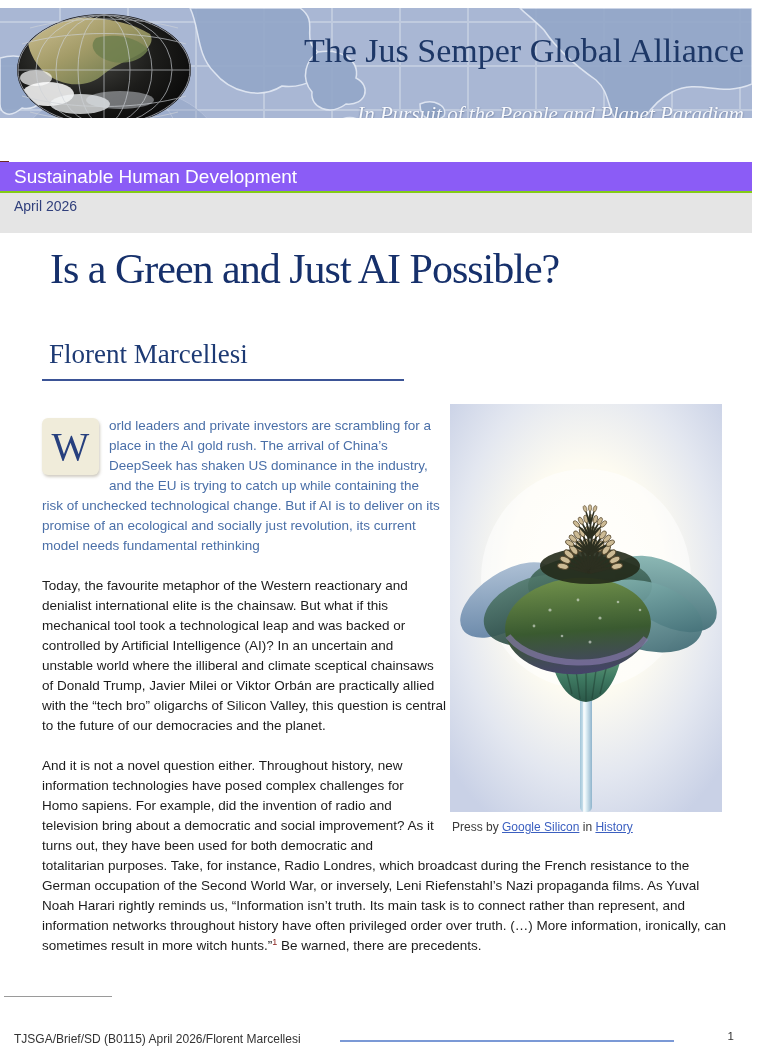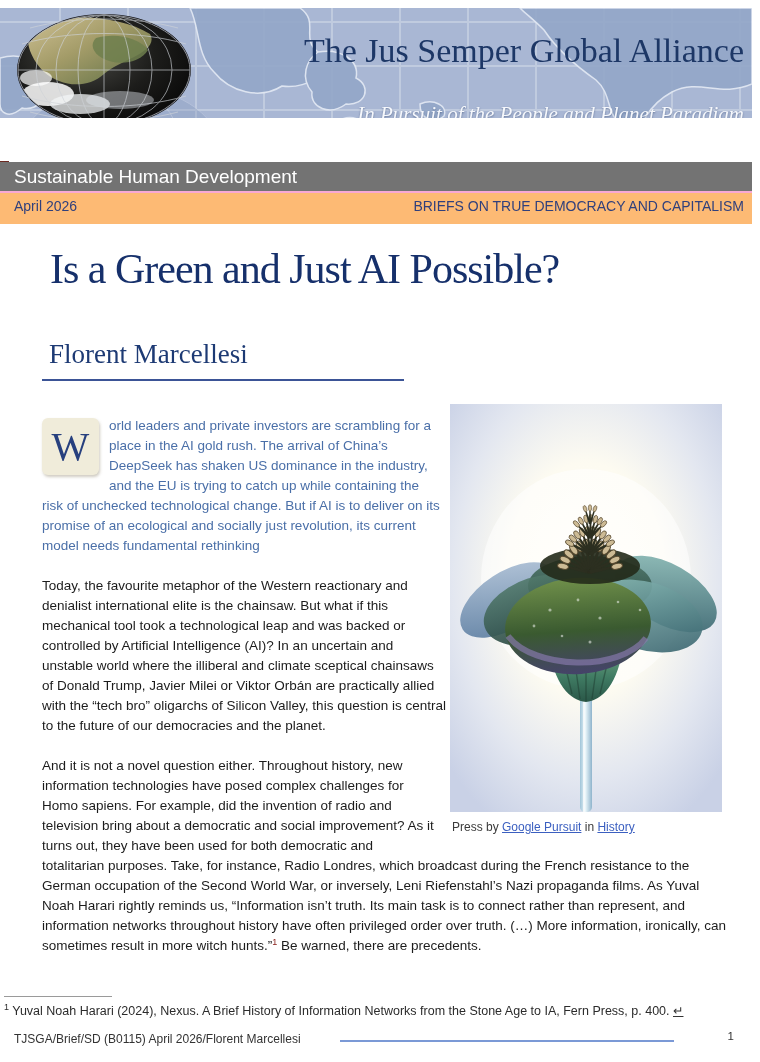--- a/index.html
+++ b/index.html
@@ -7,24 +7,24 @@
         font-family:"Liberation Sans",sans-serif;}
 
   
   .masthead{position:absolute;left:0;top:8px;right:8px;height:110px;overflow:hidden;}
   .masthead svg{position:absolute;left:0;top:0;}
   .org-title{position:absolute;right:8px;top:24px;width:100%;text-align:right;
              font-family:"Liberation Serif",serif;font-size:34px;color:#1d3766;letter-spacing:0px;}
   .tagline{position:absolute;right:8px;top:94px;width:100%;text-align:right;
            font-family:"Liberation Serif",serif;font-style:italic;font-size:21px;color:#f6f8fc;
            text-shadow:0 1px 2px rgba(40,60,100,.55);}
-  .band-blue{position:absolute;left:0;top:162px;right:8px;height:31px;background:#737373;
-             border-bottom:2px solid #f9a8d4;box-sizing:border-box;}
+  .band-blue{position:absolute;left:0;top:162px;right:8px;height:31px;background:#8b5cf6;
+             border-bottom:2px solid #84cc16;box-sizing:border-box;}
   .band-blue span{display:block;padding-left:14px;line-height:29px;font-size:19px;color:#ffffff;}
-  .band-tan{position:absolute;left:0;top:193px;right:8px;height:31px;background:#fdba74;}
+  .band-tan{position:absolute;left:0;top:193px;right:8px;height:40px;background:#e5e5e5;}
   .band-tan .left{position:absolute;left:14px;top:0;line-height:27px;font-size:14px;color:#31407c;}
   .band-tan .right{position:absolute;right:8px;top:0;line-height:27px;font-size:14px;color:#31407c;}
   .maroon-chip{position:absolute;left:0;top:161px;width:9px;height:8px;background:#6d2a22;}
 
   
   .article-title{position:absolute;left:42px;top:234px;width:680px;margin:8px;
                  font-family:"Liberation Serif",serif;font-weight:normal;
                  font-size:42px;line-height:54px;color:#16306b;letter-spacing:-1px;}
   .author{position:absolute;left:42px;top:332px;margin:7px;
           font-family:"Liberation Serif",serif;font-weight:normal;
@@ -145,21 +145,20 @@
     <div class="org-title">The Jus Semper Global Alliance</div>
     <div class="tagline">In Pursuit of the People and Planet Paradigm</div>
   </div>
 
   <div class="maroon-chip"></div>
   <div class="band-blue">
     <span>Sustainable Human Development</span>
   </div>
   <div class="band-tan">
     <span class="left">April 2026</span>
-    <span class="right">BRIEFS ON TRUE DEMOCRACY AND CAPITALISM</span>
   </div>
 
   <h1 class="article-title">Is a Green and Just AI Possible?</h1>
   <h2 class="author">Florent Marcellesi</h2>
   <div class="author-rule"></div>
 
   <p class="lead">
     <span class="dropcap">W</span>
     <span>orld leaders and private investors are scrambling for a place in the AI gold rush. The arrival of China’s DeepSeek has shaken US dominance in the industry, and the EU is trying to catch up while containing the risk of unchecked technological change. But if AI is to deliver on its promise of an ecological and socially just revolution, its current model needs fundamental rethinking</span>
   </p>
@@ -288,25 +287,22 @@
         <g transform="translate(140,120)">
           <use href="#spike" transform="rotate(-18) scale(0.7)"></use>
             <use href="#spike" transform="rotate(0) scale(0.7)"></use>
           <use href="#spike" transform="rotate(18) scale(0.7)"></use>
         </g>
       </g>
     </svg>
   </div>
 
   <div class="caption">
-    <span>Press by </span><a>Google Pursuit</a><span> in </span><a>History</a>
+    <span>Press by </span><a>Google Silicon</a><span> in </span><a>History</a>
   </div>
 
   <div class="footnote-rule"></div>
-  <div class="footnote">
-    <span class="mark">1</span><span> Yuval Noah Harari (2024), Nexus. A Brief History of Information Networks from the Stone Age to IA, Fern Press, p. 400. </span><a class="return">↵</a>
-  </div>
 
   <div class="footer-left">TJSGA/Brief/SD (B0115) April 2026/Florent Marcellesi</div>
   <div class="footer-line"></div>
   <div class="footer-page">1</div>
 
 </div>
 
 </body></html>

